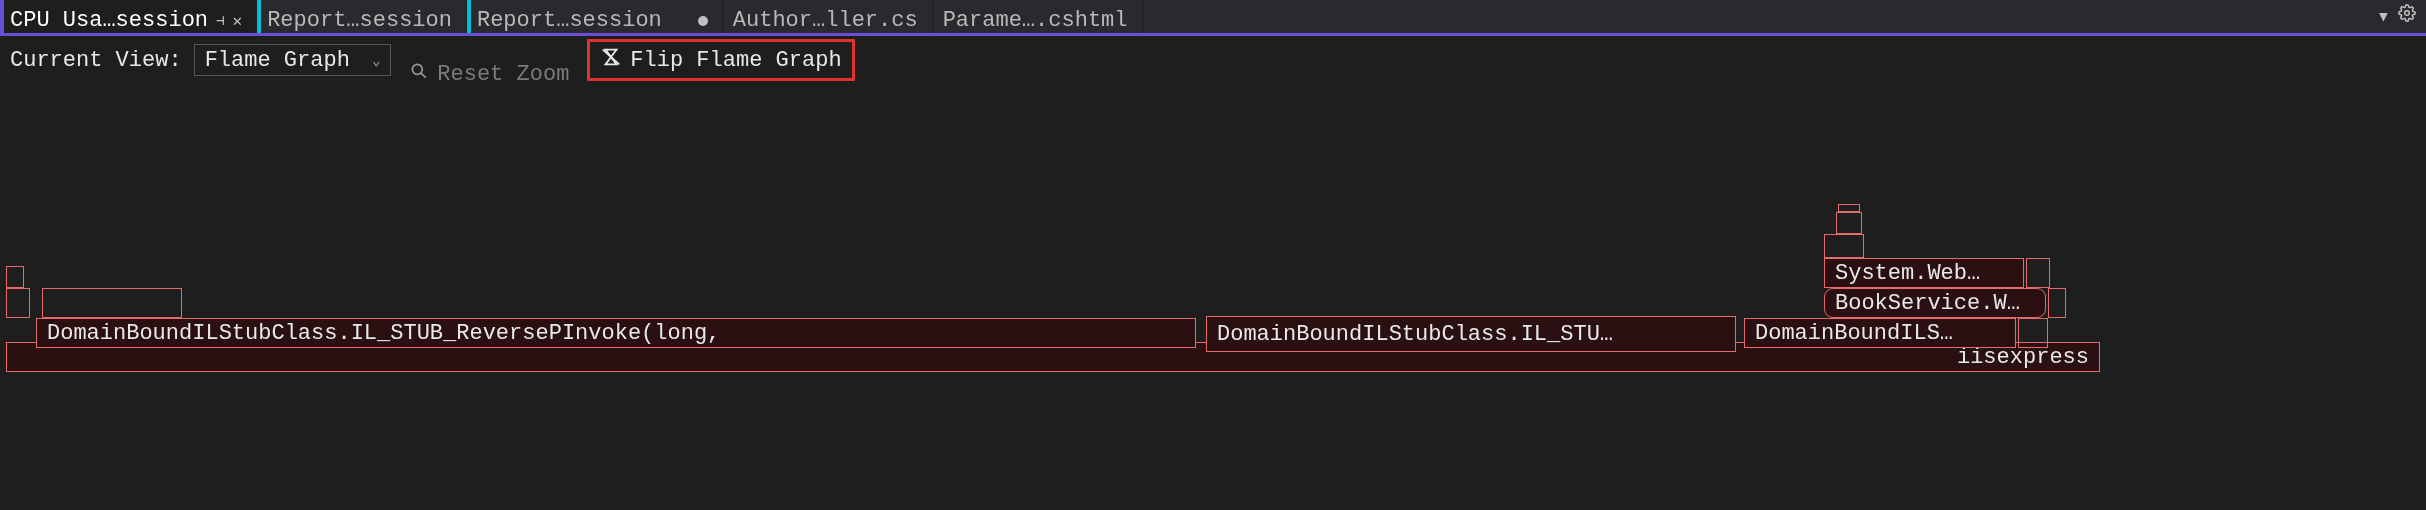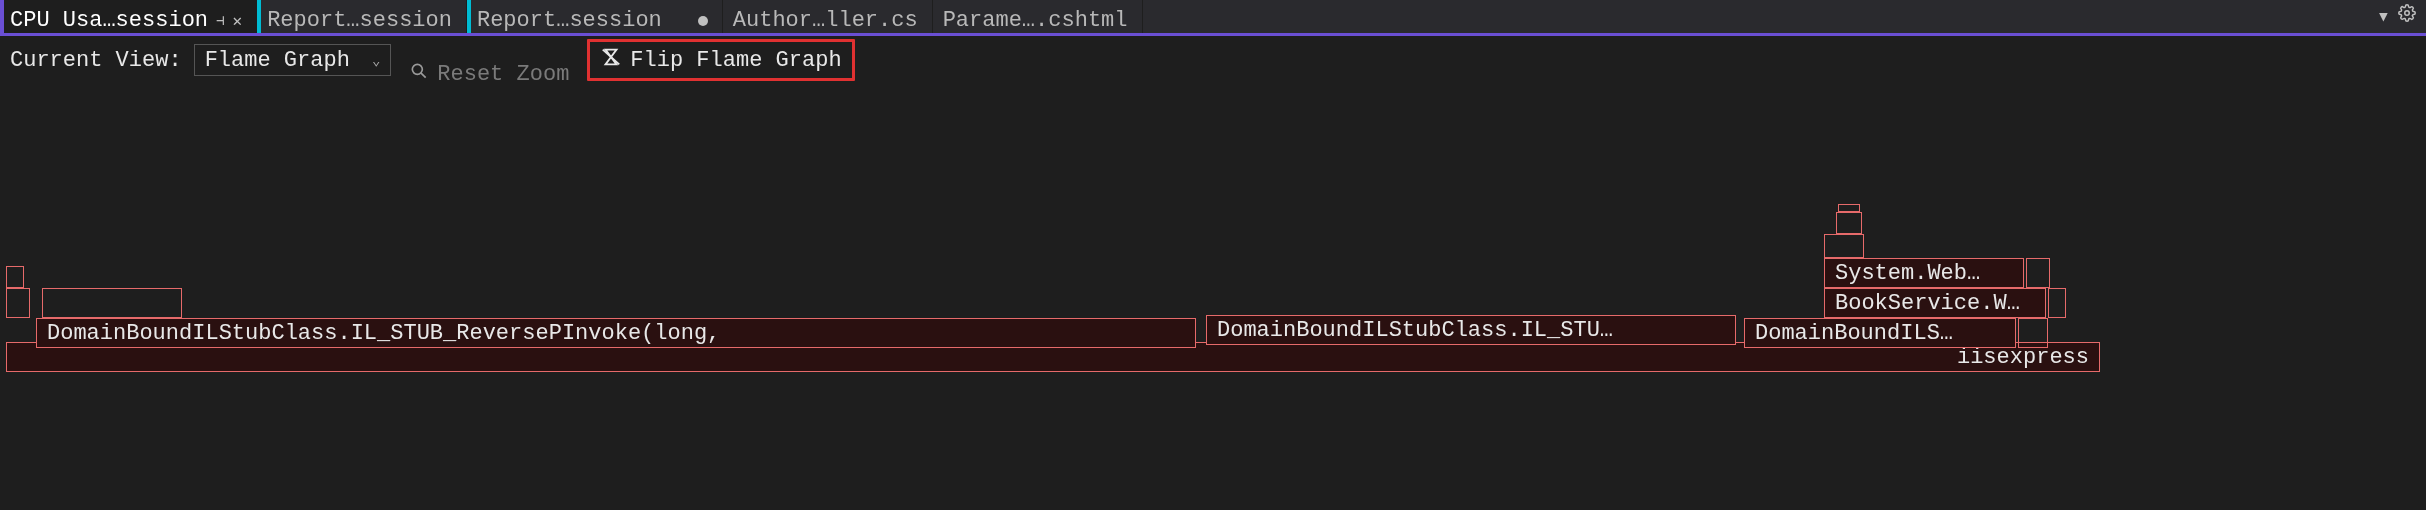--- a/index.html
+++ b/index.html
@@ -180,35 +180,35 @@
 
 <div class="flame-area">
 
   <div class="frame" style="left:0px; bottom:6px; width:2094px; height:30px; justify-content:flex-end;">
     <span>iisexpress</span>
   </div>
 
   <div class="frame" style="left:30px; bottom:30px; width:1160px; height:30px;">
     <span>DomainBoundILStubClass.IL_STUB_ReversePInvoke(long,</span>
   </div>
-  <div class="frame" style="left:1200px; bottom:33px; width:530px; height:30px;">
+  <div class="frame" style="left:1200px; bottom:26px; width:530px; height:36px;">
     <span>DomainBoundILStubClass.IL_STU…</span>
   </div>
   <div class="frame" style="left:1738px; bottom:30px; width:272px; height:30px;">
     <span>DomainBoundILS…</span>
   </div>
 
   <div class="frame empty" style="left:2012px; bottom:30px; width:30px; height:30px; padding:0;"></div>
 
   <div class="frame empty" style="left:0px; bottom:60px; width:24px; height:30px; padding:0;"></div>
   <div class="frame empty" style="left:36px; bottom:60px; width:140px; height:30px; padding:0;"></div>
 
   <div class="frame empty" style="left:0px; bottom:90px; width:18px; height:22px; padding:0;"></div>
 
-  <div class="frame" style="left:1818px; bottom:60px; width:222px; height:30px;">
+  <div class="frame" style="left:1818px; bottom:60px; width:222px; height:30px;border-radius:9px;">
     <span>BookService.W…</span>
   </div>
   <div class="frame empty" style="left:2042px; bottom:60px; width:18px; height:30px; padding:0;"></div>
 
   <div class="frame" style="left:1818px; bottom:90px; width:200px; height:30px;">
     <span>System.Web…</span>
   </div>
   <div class="frame empty" style="left:2020px; bottom:90px; width:24px; height:30px; padding:0;"></div>
 
   <div class="frame empty" style="left:1818px; bottom:120px; width:40px; height:24px; padding:0;"></div>

